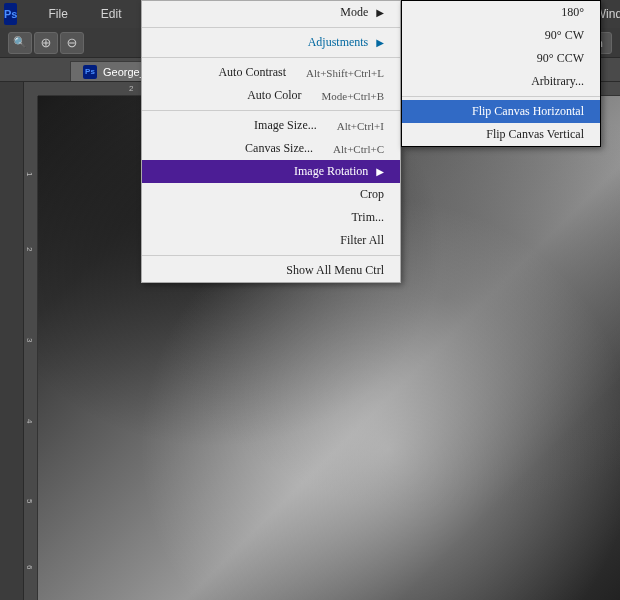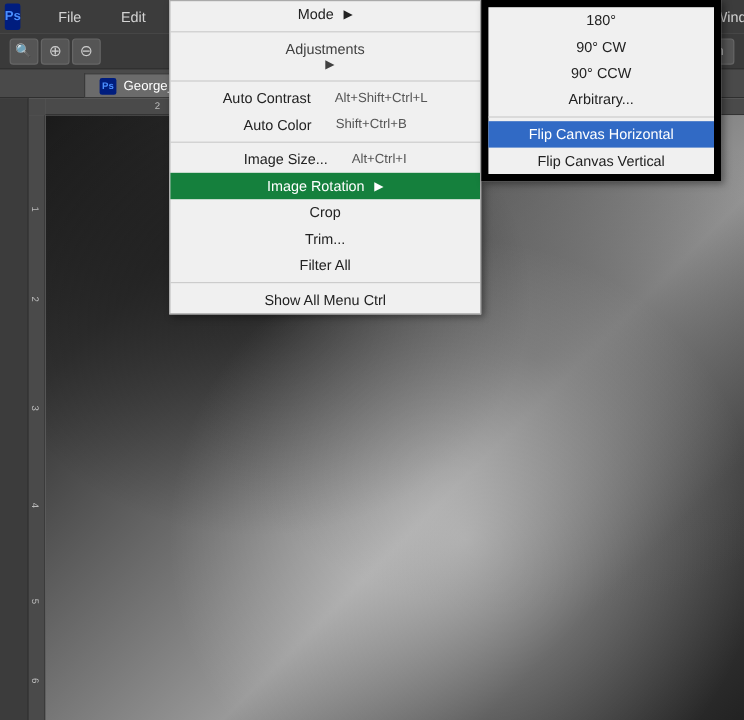--- a/index.html
+++ b/index.html
@@ -221,32 +221,32 @@
       border: 1px solid #aaa;
       box-shadow: 2px 2px 6px rgba(0,0,0,0.4);
       z-index: 300;
     }
     .dd-item {
       padding: 4px 16px 4px 16px;
       color: #222;
       cursor: pointer;
       font-size: 12px;
       display: flex;
-      justify-content: center;
+      justify-content: flex-end;
       align-items: center;
       white-space: nowrap;
+      font-family: Liberation Serif, serif;
     }
     .dd-item.active-item {
-      background: #15803d;
+      background: #4c1d95;
       color: white;
     }
     .dd-item.disabled {
-      color: #404040;
+      color: #0369a1;
       cursor: default;
-      flex-direction: column;
     }
     .dd-separator {
       height: 1px;
       background: #ccc;
       margin: 3px 0;
     }
     .dd-arrow {
       margin-left: 8px;
       font-size: 10px;
     }
@@ -256,21 +256,21 @@
       margin-left: 20px;
     }
 
     
     .rotation-submenu {
       position: absolute;
       top: 0;
       left: 401px;
       width: 200px;
       background: #f0f0f0;
-      border: 6px solid #000000;
+      border: 1px solid #000000;
       box-shadow: 2px 2px 6px rgba(0,0,0,0.4);
       z-index: 400;
     }
 
     .highlighted {
       background: #316ac5 !important;
       color: white !important;
     }
     .ruler-label {
       position: absolute;
@@ -362,29 +362,33 @@
   <div class="dd-separator"></div>
 
 
   <div class="dd-item">
     <span>Auto Contrast</span>
     <span class="dd-shortcut">Alt+Shift+Ctrl+L</span>
   </div>
 
   <div class="dd-item">
     <span>Auto Color</span>
-    <span class="dd-shortcut">Shift+Ctrl+B</span>
+    <span class="dd-shortcut">Mode+Ctrl+B</span>
   </div>
   <div class="dd-separator"></div>
 
   <div class="dd-item">
     <span>Image Size...</span>
     <span class="dd-shortcut">Alt+Ctrl+I</span>
   </div>
 
+  <div class="dd-item">
+    <span>Canvas Size...</span>
+    <span class="dd-shortcut">Alt+Ctrl+C</span>
+  </div>
 
   <div class="dd-item active-item">
     <span>Image Rotation</span>
     <span class="dd-arrow">▶</span>
   </div>
 
   <div class="dd-item">
     <span>Crop</span>
   </div>
 

